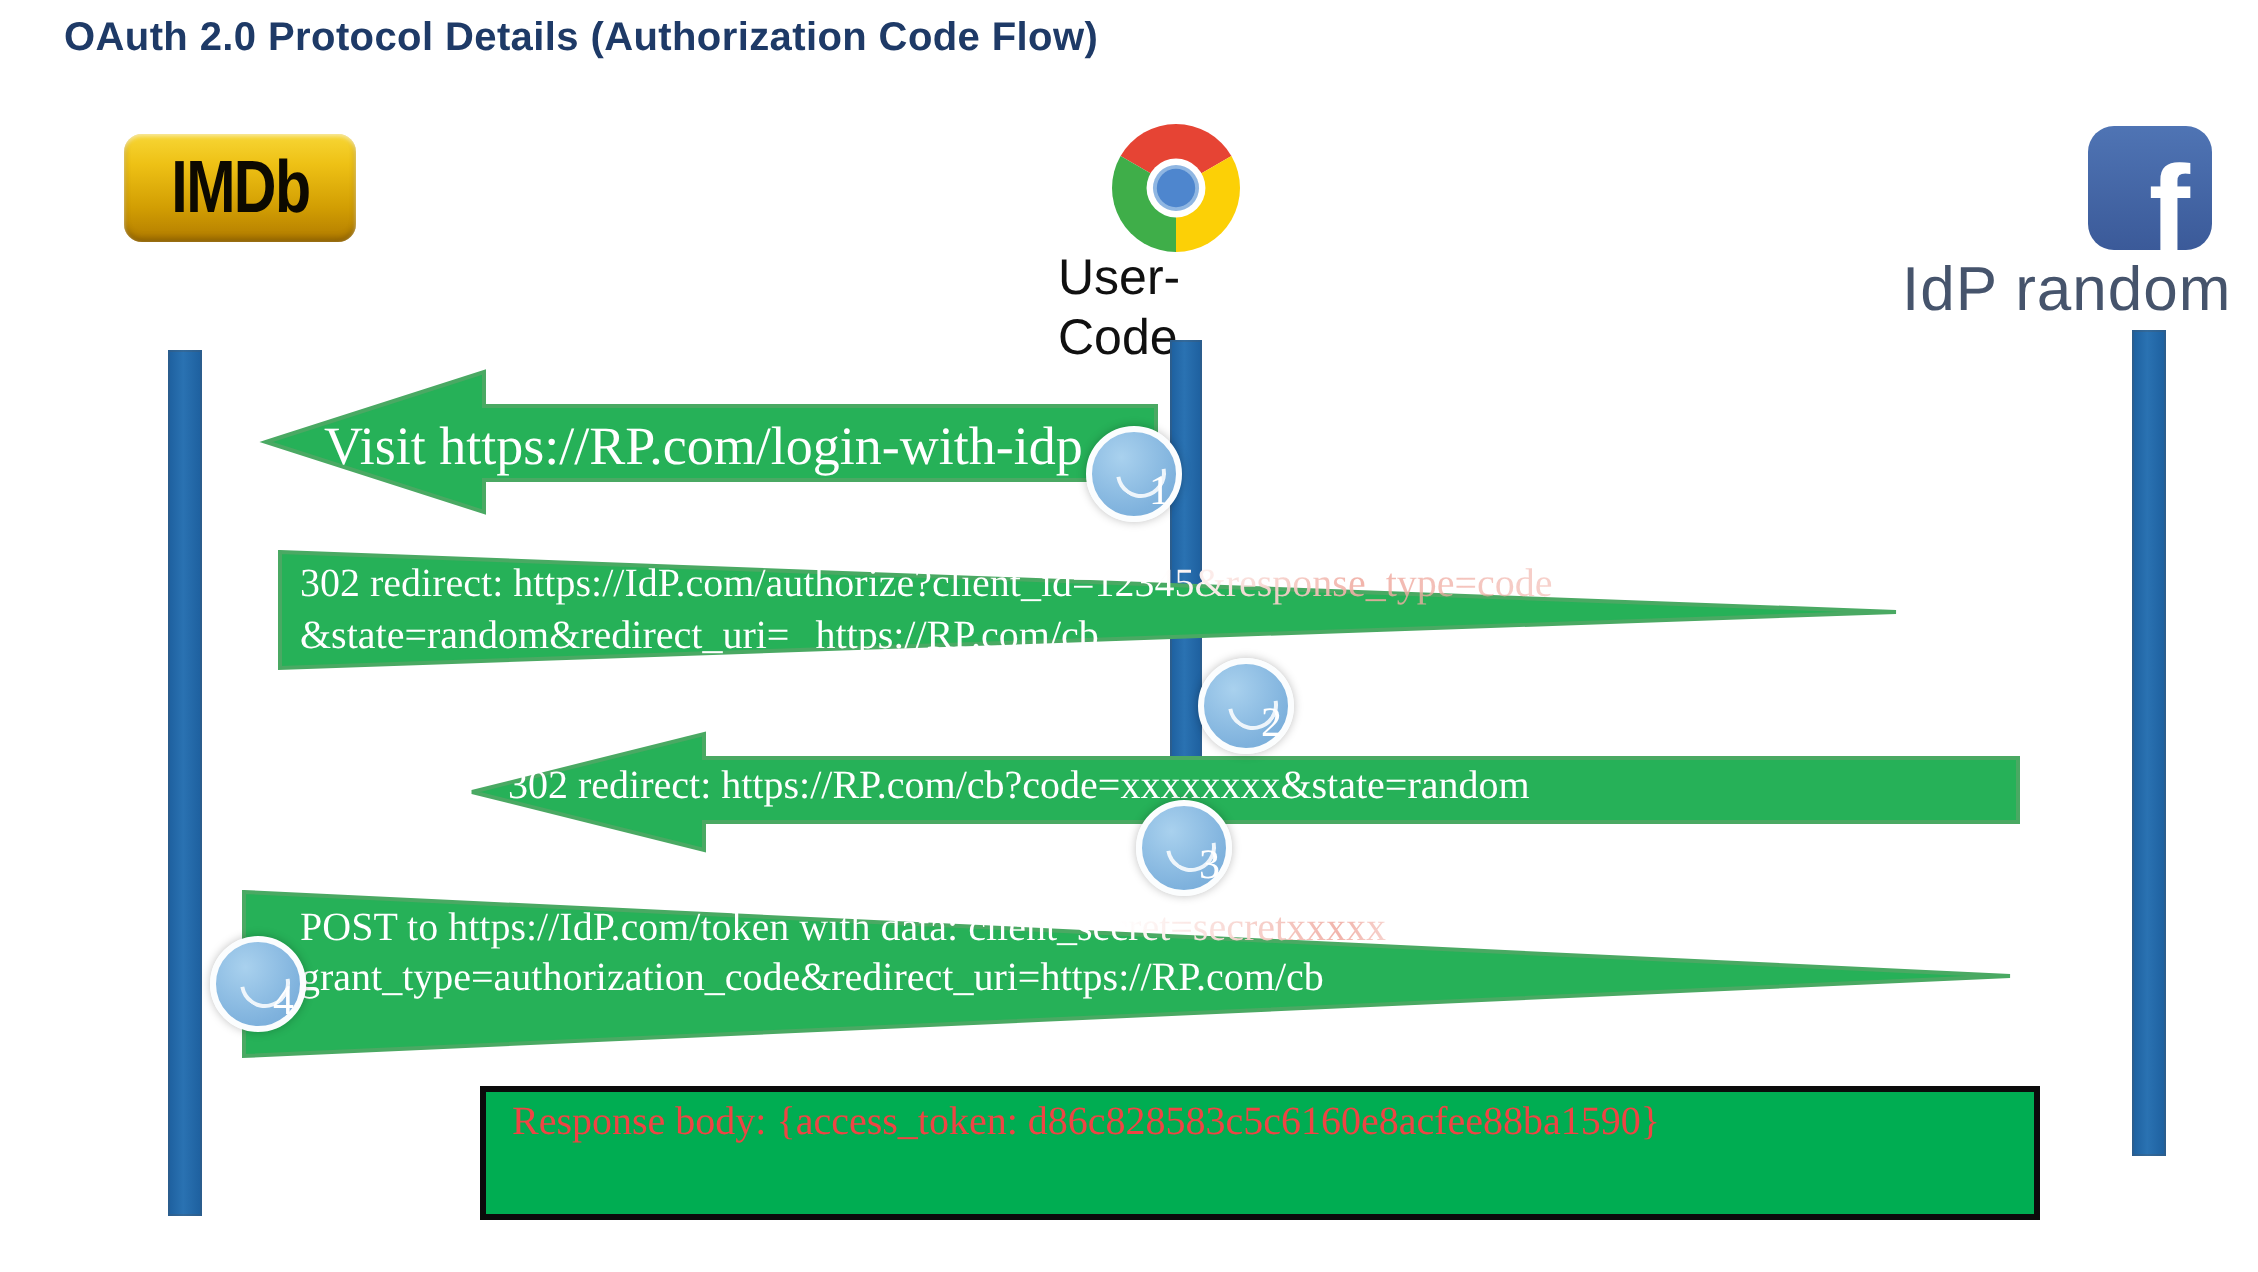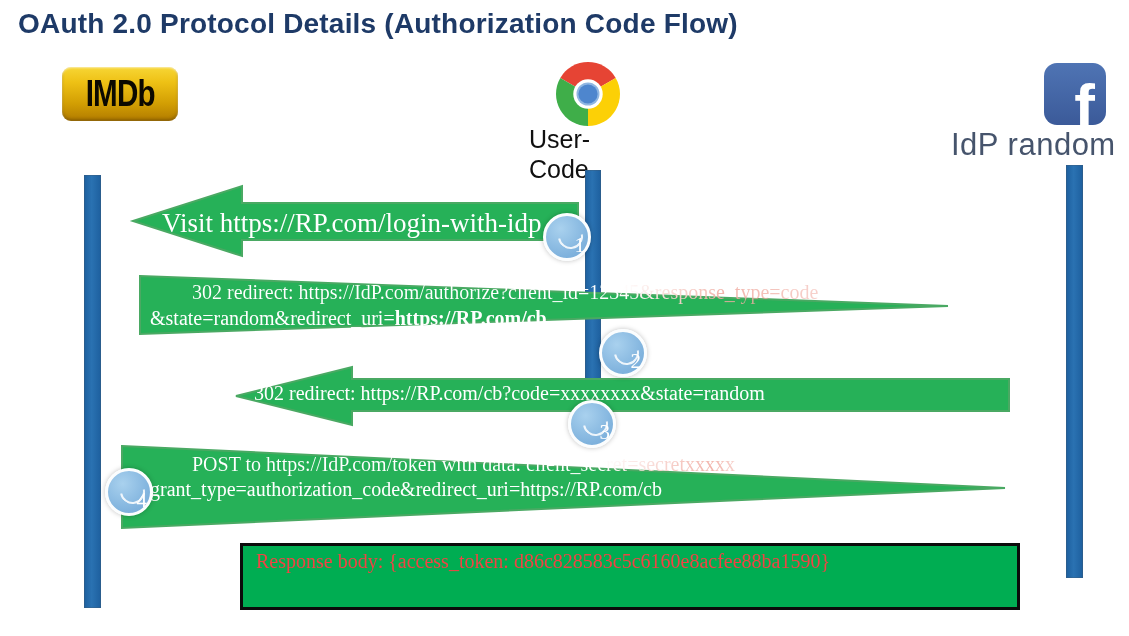--- a/index.html
+++ b/index.html
@@ -1,21 +1,21 @@
 <!DOCTYPE html>
 <html><head>
 <meta charset="utf-8">
 <style>
   html,body{margin:0;padding:0;background:#ffffff;}
   #stage{position:relative;width:1129px;height:636px;background:#ffffff;overflow:hidden;
          font-family:"Liberation Serif",serif;}
 
   
-  .page-title{position:absolute;left:18px;top:8px;font-family:"Liberation Sans",sans-serif;
-              font-weight:bold;font-size:28px;letter-spacing:.2px;color:#1e3a67;}
+  .page-title{position:absolute;left:32px;top:8px;font-family:"Liberation Sans",sans-serif;
+              font-weight:bold;font-size:20px;letter-spacing:.2px;color:#1e3a67;}
 
   
   .actor-label{position:absolute;font-family:"Liberation Sans",sans-serif;font-size:31px;
                color:#46546c;letter-spacing:.5px;z-index:1;}
   .ua-label{position:absolute;left:529px;top:124px;font-family:Liberation Sans, sans-serif;
             font-size:25px;line-height:30px;color:#101010;z-index:1;}
 
   
   .imdb{position:absolute;left:62px;top:67px;width:116px;height:54px;border-radius:9px;
         background:linear-gradient(180deg,#f7d635 0%,#eec115 28%,#d29e03 68%,#b17b00 100%);
@@ -34,24 +34,24 @@
             z-index:2;box-shadow:inset 0 0 0 1px rgba(70,90,110,.35);}
   .ll-rp{left:84px;top:175px;width:17px;height:433px;}
   .ll-ua{left:585px;top:170px;width:16px;height:267px;}
   .ll-idp{left:1066px;top:165px;width:17px;height:413px;}
 
   
   .arrow-layer{position:absolute;left:0;top:0;z-index:3;}
 
   
   .msg{position:absolute;color:#ffffff;font-size:20px;z-index:4;white-space:nowrap;}
-  .msg .bold{font-weight:bold;}
+  .msg .bold{font-weight:normal;margin-left:13px;}
   .fade-tail{color:transparent;-webkit-background-clip:text;background-clip:text;
              background-image:linear-gradient(90deg,#ffffff 0,#ffffff var(--solid),
-                              rgba(240,172,162,.9) var(--fade),rgba(240,172,162,.55) 100%);margin-left:42px;}
+                              rgba(240,172,162,.9) var(--fade),rgba(240,172,162,.55) 100%);}
 
   
   .resp-box{position:absolute;left:240px;top:543px;width:774px;height:61px;background:#00ad52;
             border:3px solid #0b0b0b;z-index:3;}
   .resp-text{position:absolute;left:256px;top:550px;color:#ef4444;font-size:20px;z-index:4;white-space:nowrap;}
 
   
   .marker{position:absolute;width:42px;height:42px;border-radius:50%;
           background:radial-gradient(circle at 35% 30%,#a9d1ee,#7fb2dd 70%,#74a9d6);
           border:3px solid #fbfdfe;box-shadow:0 0 5px rgba(0,0,0,.25);z-index:5;}

